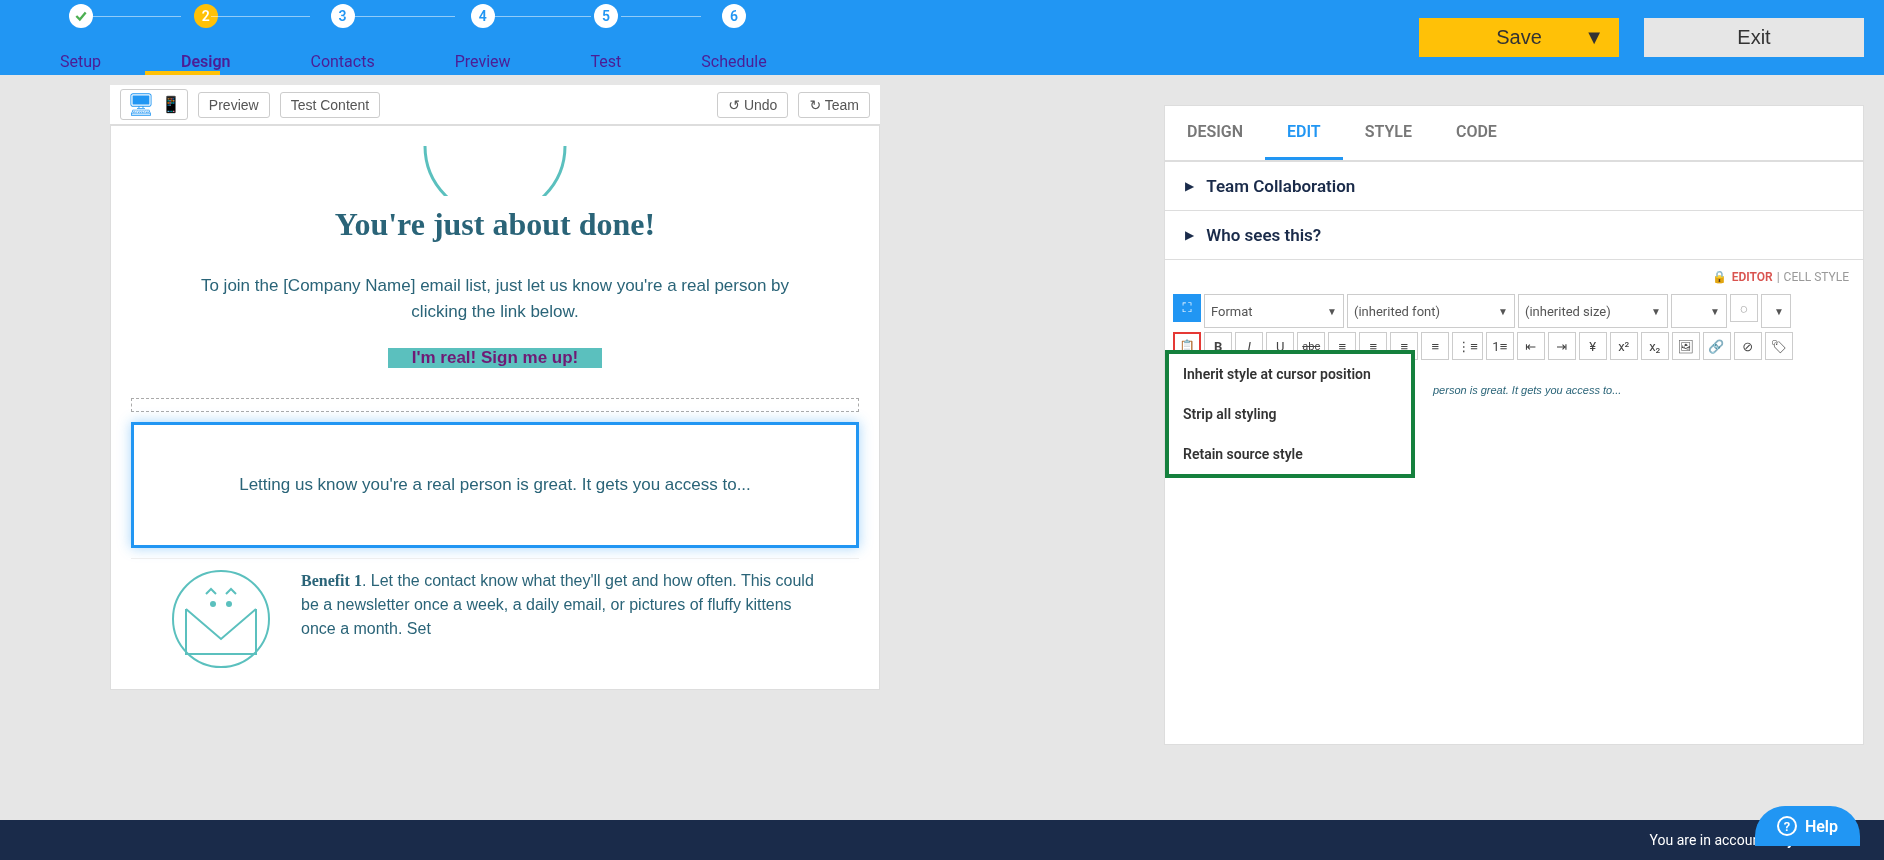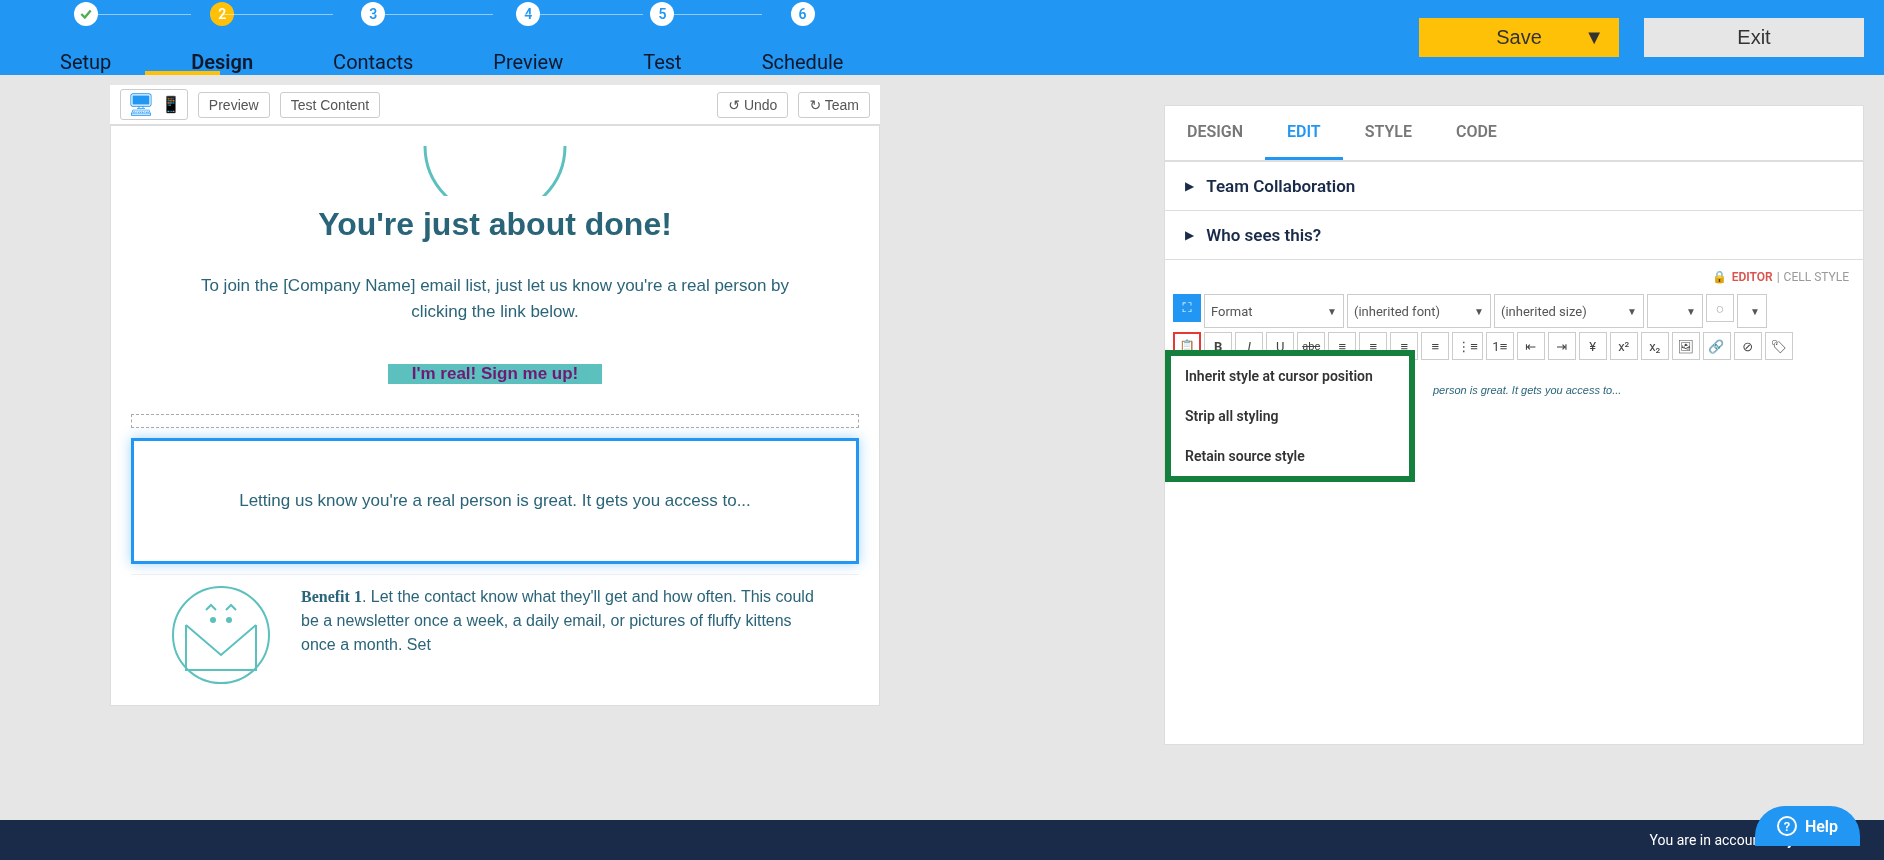--- a/index.html
+++ b/index.html
@@ -6,21 +6,21 @@
 body { font-family: -apple-system, BlinkMacSystemFont, "Segoe UI", Roboto, Arial, sans-serif; background: #e6e6e6; width: 1884px; height: 860px; overflow: hidden; position: relative; }
 
 
 .topbar { background: #2196f3; height: 75px; display: flex; align-items: center; padding: 0 20px; position: relative; }
 .steps { display: flex; align-items: center; gap: 0; }
 .step { display: flex; flex-direction: column; align-items: center; position: relative; padding: 0 40px; }
 .step-num { width: 24px; height: 24px; border-radius: 50%; background: #fff; color: #2196f3; font-size: 14px; font-weight: 600; display: flex; align-items: center; justify-content: center; }
 .step.done .step-num { background: #fff; color: #4caf50; }
 .step.done .step-num svg { width: 14px; height: 14px; }
 .step.active .step-num { background: #ffc107; color: #fff; }
-.step-label { color: #0f172a; font-size: 20px; margin-top: 24px; font-weight: 400; }
+.step-label { color: #4c1d95; font-size: 16px; margin-top: 24px; font-weight: 400; }
 .step.active .step-label { font-weight: 600; }
 .step-line { position: absolute; top: 12px; left: 70px; right: -40px; height: 1px; background: rgba(255,255,255,0.5); z-index: 0; }
 .step:last-child .step-line { display: none; }
 .topbar-right { margin-left: auto; display: flex; gap: 25px; }
 .btn-save { background: #ffc107; color: #333; font-size: 20px; padding: 8px 40px; border: none; cursor: pointer; display: flex; align-items: center; gap: 40px; width: 200px; justify-content: center; position: relative; }
 .btn-save .caret { position: absolute; right: 15px; }
 .btn-exit { background: #e6e6e6; color: #333; font-size: 20px; padding: 8px 40px; border: none; cursor: pointer; width: 220px; }
 .active-underline { position: absolute; bottom: 0; height: 4px; background: #ffc107; }
 
 
@@ -29,22 +29,22 @@
 .canvas-wrap { width: 770px; }
 .toolbar-row { display: flex; align-items: center; gap: 10px; padding: 4px 10px; background: #fff; border-bottom: 1px solid #ddd; }
 .view-toggle { display: flex; gap: 6px; border: 1px solid #ccc; border-radius: 3px; padding: 2px 6px; align-items: center; }
 .view-toggle .desktop-icon { color: #2196f3; font-size: 22px; }
 .view-toggle .mobile-icon { color: #888; font-size: 16px; }
 .small-btn { background: #fff; border: 1px solid #ccc; border-radius: 3px; padding: 4px 10px; font-size: 14px; color: #555; cursor: pointer; }
 .toolbar-spacer { flex: 1; }
 .email-canvas { background: #fff; padding: 20px; border: 1px solid #ddd; }
 .email-inner { text-align: center; color: #2a6478; font-family: Georgia, serif; }
 .arc-svg { display: block; margin: 0 auto -10px; }
-.email-h1 { font-size: 32px; font-weight: 700; color: #2a6478; margin: 20px 0 30px; font-family: Liberation Sans, sans-serif; }
-.email-p { font-size: 17px; color: #2a6478; margin: 0 40px 40px; line-height: 1.5; font-family: Verdana, sans-serif; }
+.email-h1 { font-size: 32px; font-weight: 700; color: #2a6478; margin: 20px 0 30px; font-family: Liberation Serif, serif; }
+.email-p { font-size: 17px; color: #2a6478; margin: 0 40px 24px; line-height: 1.5; font-family: Verdana, sans-serif; }
 .cta-btn { background: #5bc0be; color: #701a75; border: none; padding: 0 24px; font-size: 17px; font-weight: 600; cursor: pointer; font-family: Verdana, sans-serif; }
 .dotted-sep { border: 1px dashed #aaa; height: 14px; margin: 30px 0 10px; }
 .selected-block { border: 3px solid #2196f3; padding: 50px 30px; margin-bottom: 10px; background: #fff; box-shadow: 0 0 12px rgba(33,150,243,0.4); }
 .selected-block p { font-size: 17px; color: #2a6478; text-align: center; font-family: Verdana, sans-serif; }
 .benefit-row { display: flex; gap: 20px; padding: 10px 30px 0; text-align: left; border-top: 1px solid #eee; }
 .benefit-icon { width: 120px; height: 100px; flex-shrink: 0; }
 .benefit-text { font-size: 16px; color: #2a6478; line-height: 1.5; font-family: Verdana, sans-serif; }
 .benefit-text b { font-weight: 700; font-family: Liberation Serif, serif; }
 
 
@@ -64,21 +64,21 @@
 
 
 .fmt-area { padding: 0 8px; }
 .fmt-row { display: flex; gap: 3px; margin-bottom: 4px; }
 .fmt-btn { border: 1px solid #ccc; background: #fff; height: 28px; min-width: 28px; display: flex; align-items: center; justify-content: center; font-size: 13px; color: #444; cursor: pointer; padding: 0 4px; }
 .fmt-btn.expand { background: #2196f3; color: #fff; border-color: #2196f3; }
 .fmt-btn.paste { border: 2px solid #e53935; }
 .fmt-select { border: 1px solid #ccc; height: 28px; padding: 16px 6px; font-size: 13px; color: #555; display: flex; align-items: center; gap: 6px; cursor: pointer; background: #fff; }
 .fmt-select .dd { margin-left: auto; font-size: 10px; }
 .strike-abc { text-decoration: line-through; font-size: 11px; }
-.dropdown-menu { position: absolute; background: #fff; border: 6px solid #15803d; width: 250px; z-index: 100; }
+.dropdown-menu { position: absolute; background: #fff; border: 4px solid #15803d; width: 250px; z-index: 100; }
 .dropdown-item { padding: 12px 14px; font-size: 14px; color: #333; cursor: pointer; font-weight: 600; }
 .editor-content { padding: 20px 14px; font-size: 11px; color: #2a6478; font-family: Verdana, sans-serif; font-style: italic; }
 
 
 .footer { position: absolute; bottom: 0; left: 0; right: 0; height: 40px; background: #1a2b4a; color: #fff; display: flex; align-items: center; justify-content: flex-end; padding: 0 30px; font-size: 14px; }
 .footer b { font-weight: 600; }
 .help-pill { position: absolute; right: 24px; bottom: 14px; background: #2196f3; color: #fff; padding: 10px 22px; border-radius: 30px 30px 0 0; font-weight: 600; display: flex; align-items: center; gap: 8px; cursor: pointer; z-index: 200; }
 .help-pill .qmark { width: 20px; height: 20px; border: 2px solid #fff; border-radius: 50%; display: flex; align-items: center; justify-content: center; font-size: 13px; }
 </style>
 </head>
@@ -198,21 +198,21 @@
         <span class="bc-inactive">CELL STYLE</span>
       </div>
 
       <div class="fmt-area" style="position:relative;">
         <div class="fmt-row">
           <div class="fmt-btn expand">⛶</div>
           <div class="fmt-select" style="width:140px;">
               <span>Format</span>
               <span class="dd">▼</span>
             </div>
-          <div class="fmt-select" style="width:144px;">
+          <div class="fmt-select" style="width:168px;">
               <span>(inherited font)</span>
               <span class="dd">▼</span>
             </div>
           <div class="fmt-select" style="width:150px;">
               <span>(inherited size)</span>
               <span class="dd">▼</span>
             </div>
           <div class="fmt-select" style="width:56px;">
               <span class="dd">▼</span>
             </div>

